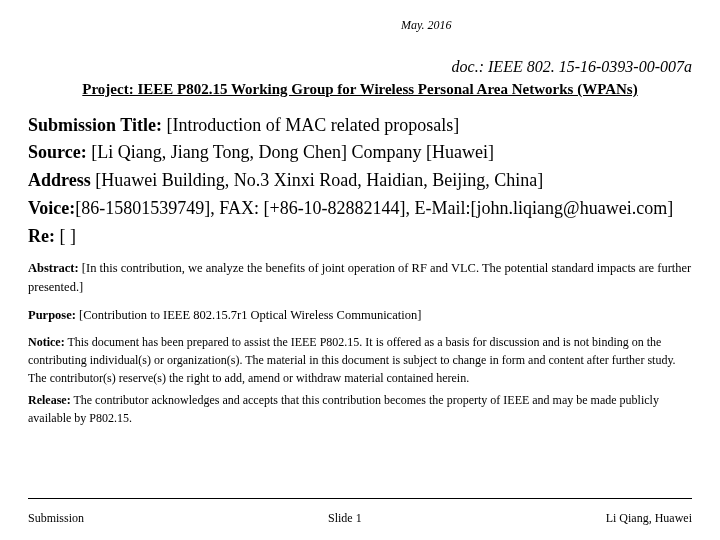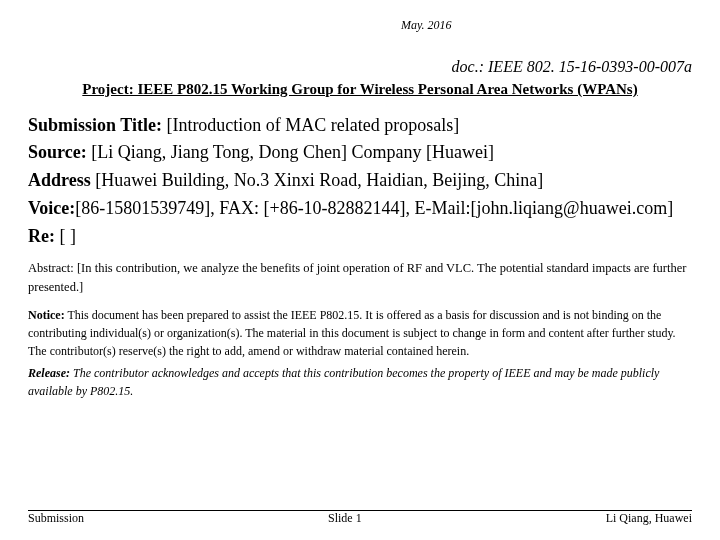--- a/index.html
+++ b/index.html
@@ -63,21 +63,21 @@
       font-weight: bold;
     }
 
     .section {
       margin-bottom: 8px;
       font-size: 12.5px;
       line-height: 1.55;
     }
 
     .section-label {
-      font-weight: normal;
+      font-weight: bold;
       text-align: right;
     }
 
     .abstract-text {
       display: inline;
     }
 
     .purpose-section {
       margin-bottom: 8px;
     }
@@ -89,36 +89,35 @@
     }
 
     .notice-section .notice-label {
       font-weight: bold;
     }
 
     .release-section {
       font-size: 12px;
       line-height: 1.5;
       margin-bottom: 12px;
-      font-style: italic;
     }
 
     .release-section .release-label {
       font-weight: bold;
     }
 
     .footer {
       position: absolute;
       bottom: 14px;
       left: 28px;
       right: 28px;
       display: flex;
       justify-content: space-between;
       border-top: 1px solid #000;
-      padding-top: 0;
+      padding-top: 12px;
       font-size: 12px;
     }
 
     .footer-left, .footer-center, .footer-right {
       font-size: 12px;
     }
   </style>
 </head>
 <body>
 
@@ -145,20 +144,23 @@
     </div>
     <div>
       <span class="label">Re:</span><span> [ ]</span>
     </div>
   </div>
 
   <div class="section">
     <span class="section-label">Abstract:</span><span class="abstract-text"> [In this contribution, we analyze the benefits of joint operation of RF and VLC. The potential standard impacts are further presented.]</span>
   </div>
 
+  <div class="section purpose-section">
+    <span class="section-label">Purpose:</span><span> [Contribution to IEEE 802.15.7r1 Optical Wireless Communication]</span>
+  </div>
 
   <div class="notice-section">
     <span class="notice-label">Notice:</span><span>   This document has been prepared to assist the IEEE P802.15.  It is offered as a basis for discussion and is not binding on the contributing individual(s) or organization(s). The material in this document is subject to change in form and content after further study. The contributor(s) reserve(s) the right to add, amend or withdraw material contained herein.</span>
   </div>
 
   <div class="release-section">
     <span class="release-label">Release:</span><span>   The contributor acknowledges and accepts that this contribution becomes the property of IEEE and may be made publicly available by P802.15.</span>
   </div>
 </div>
 

